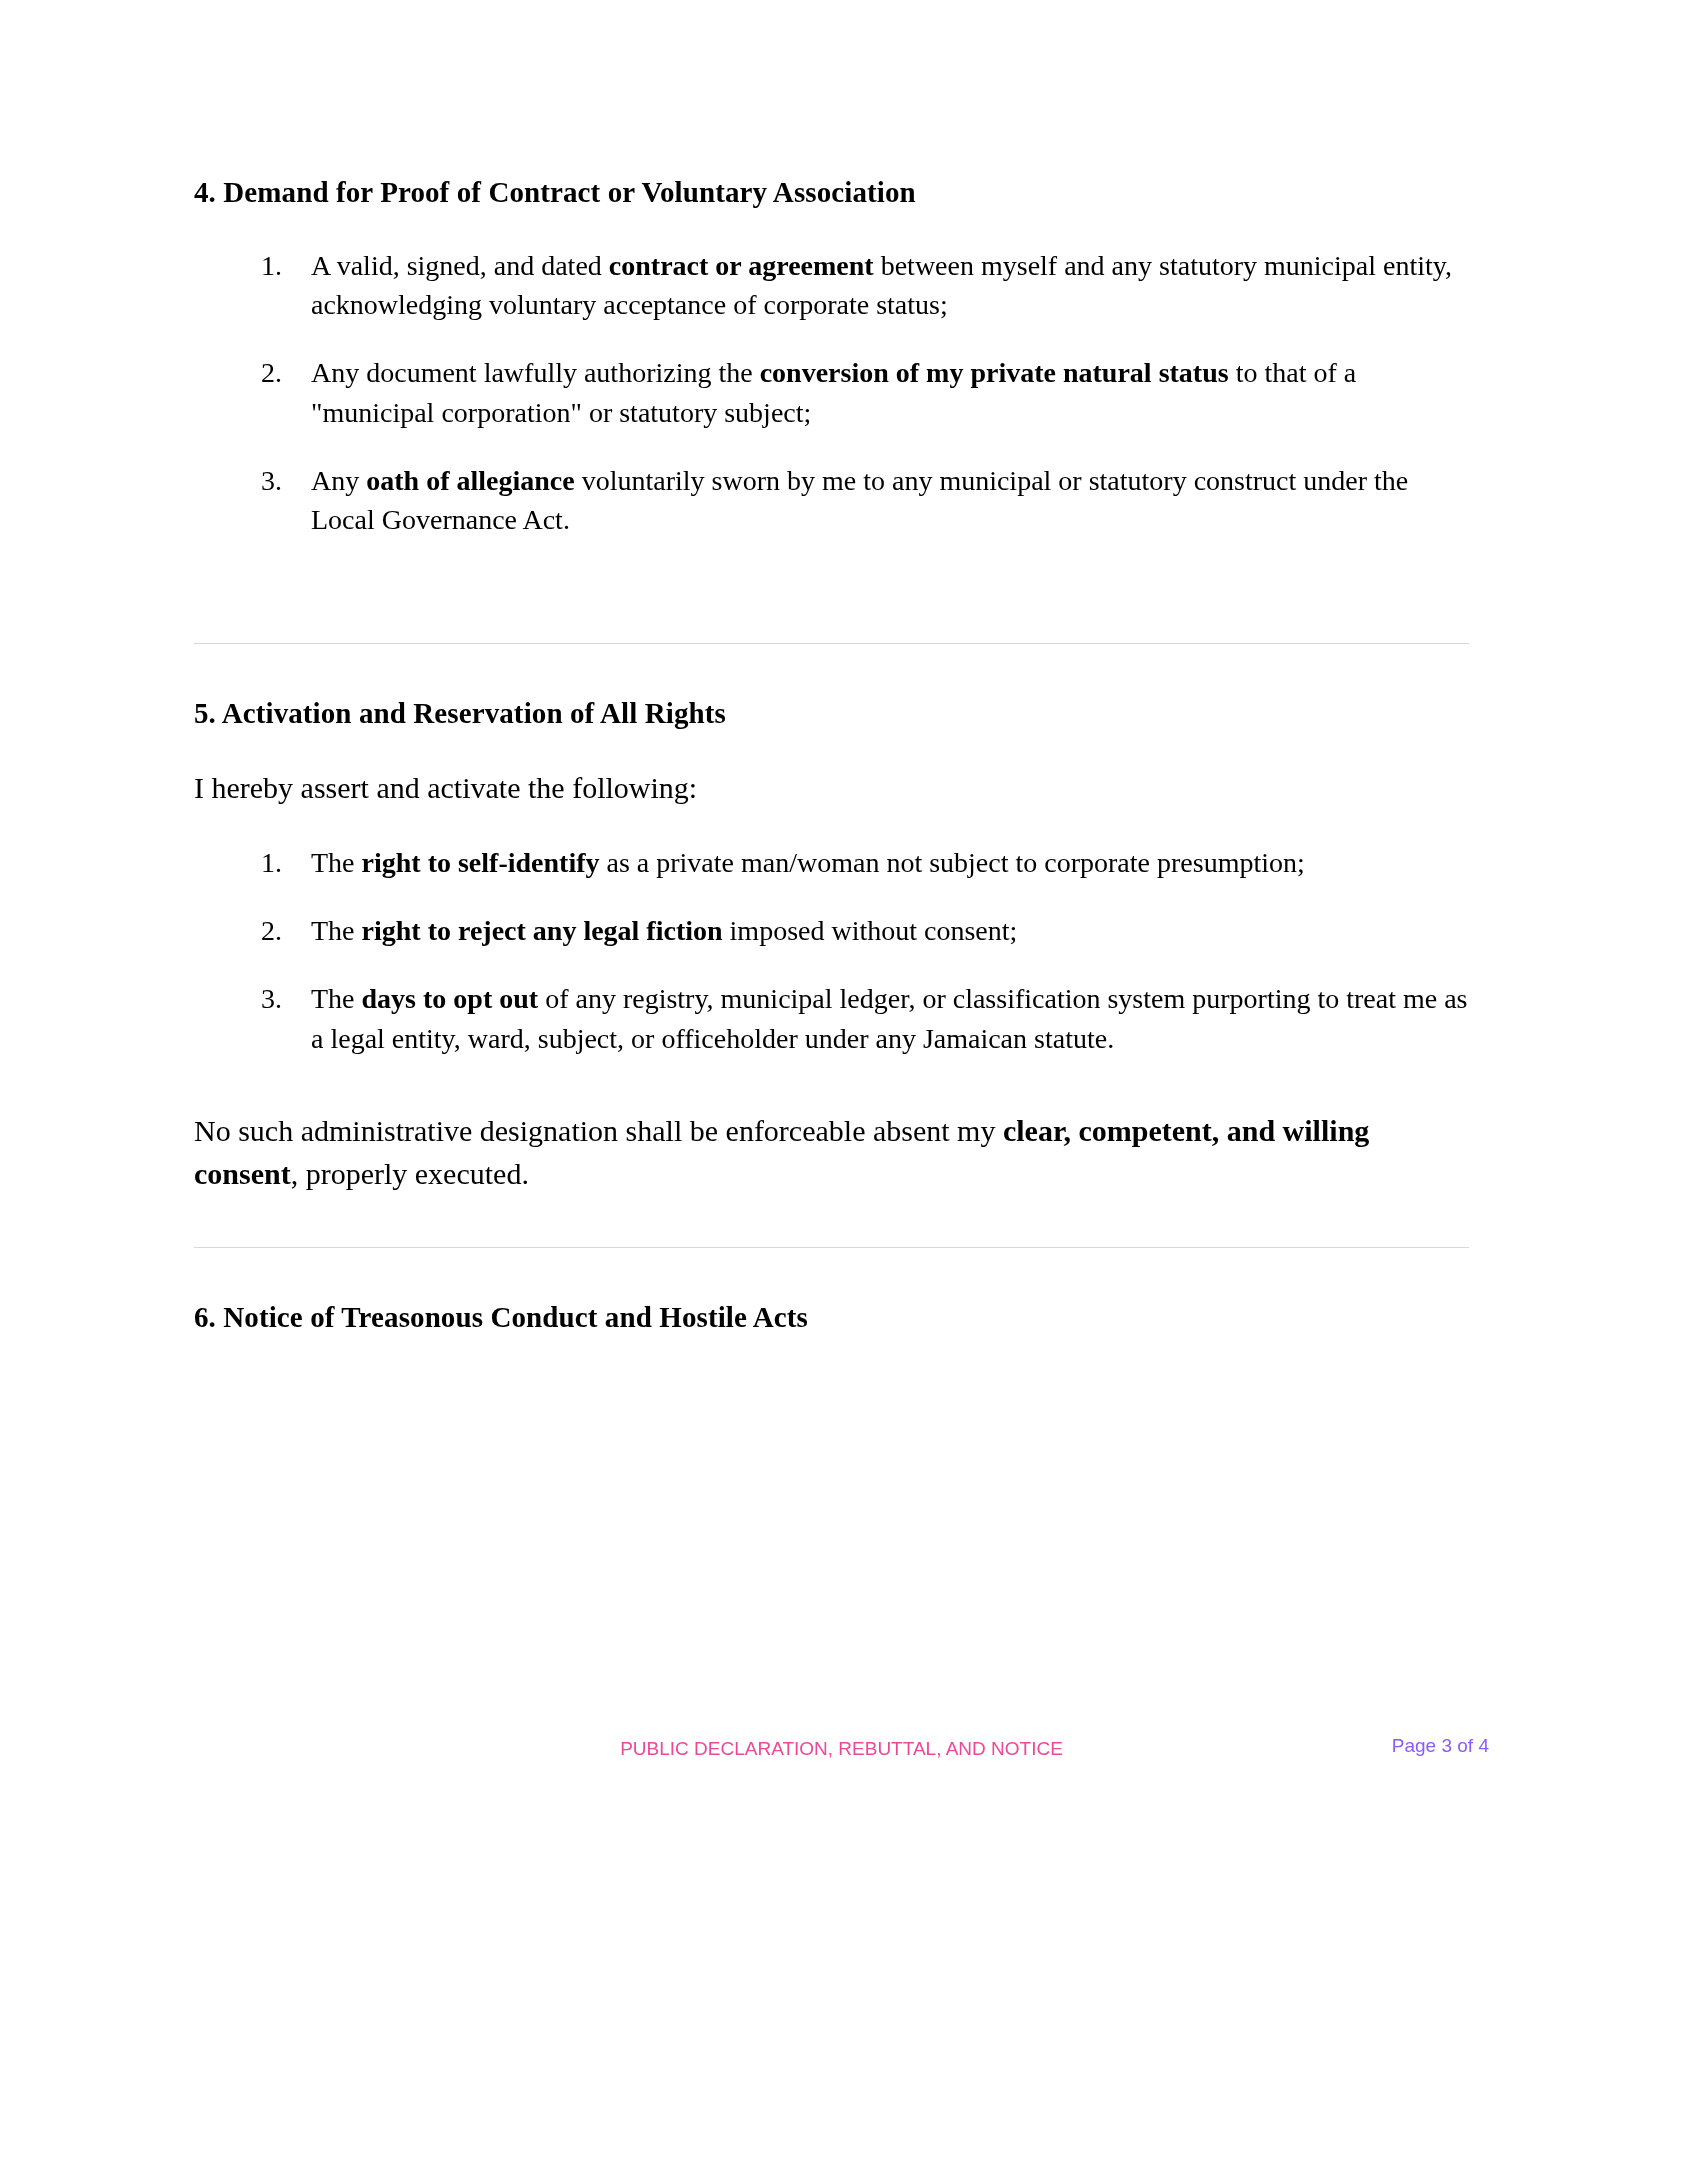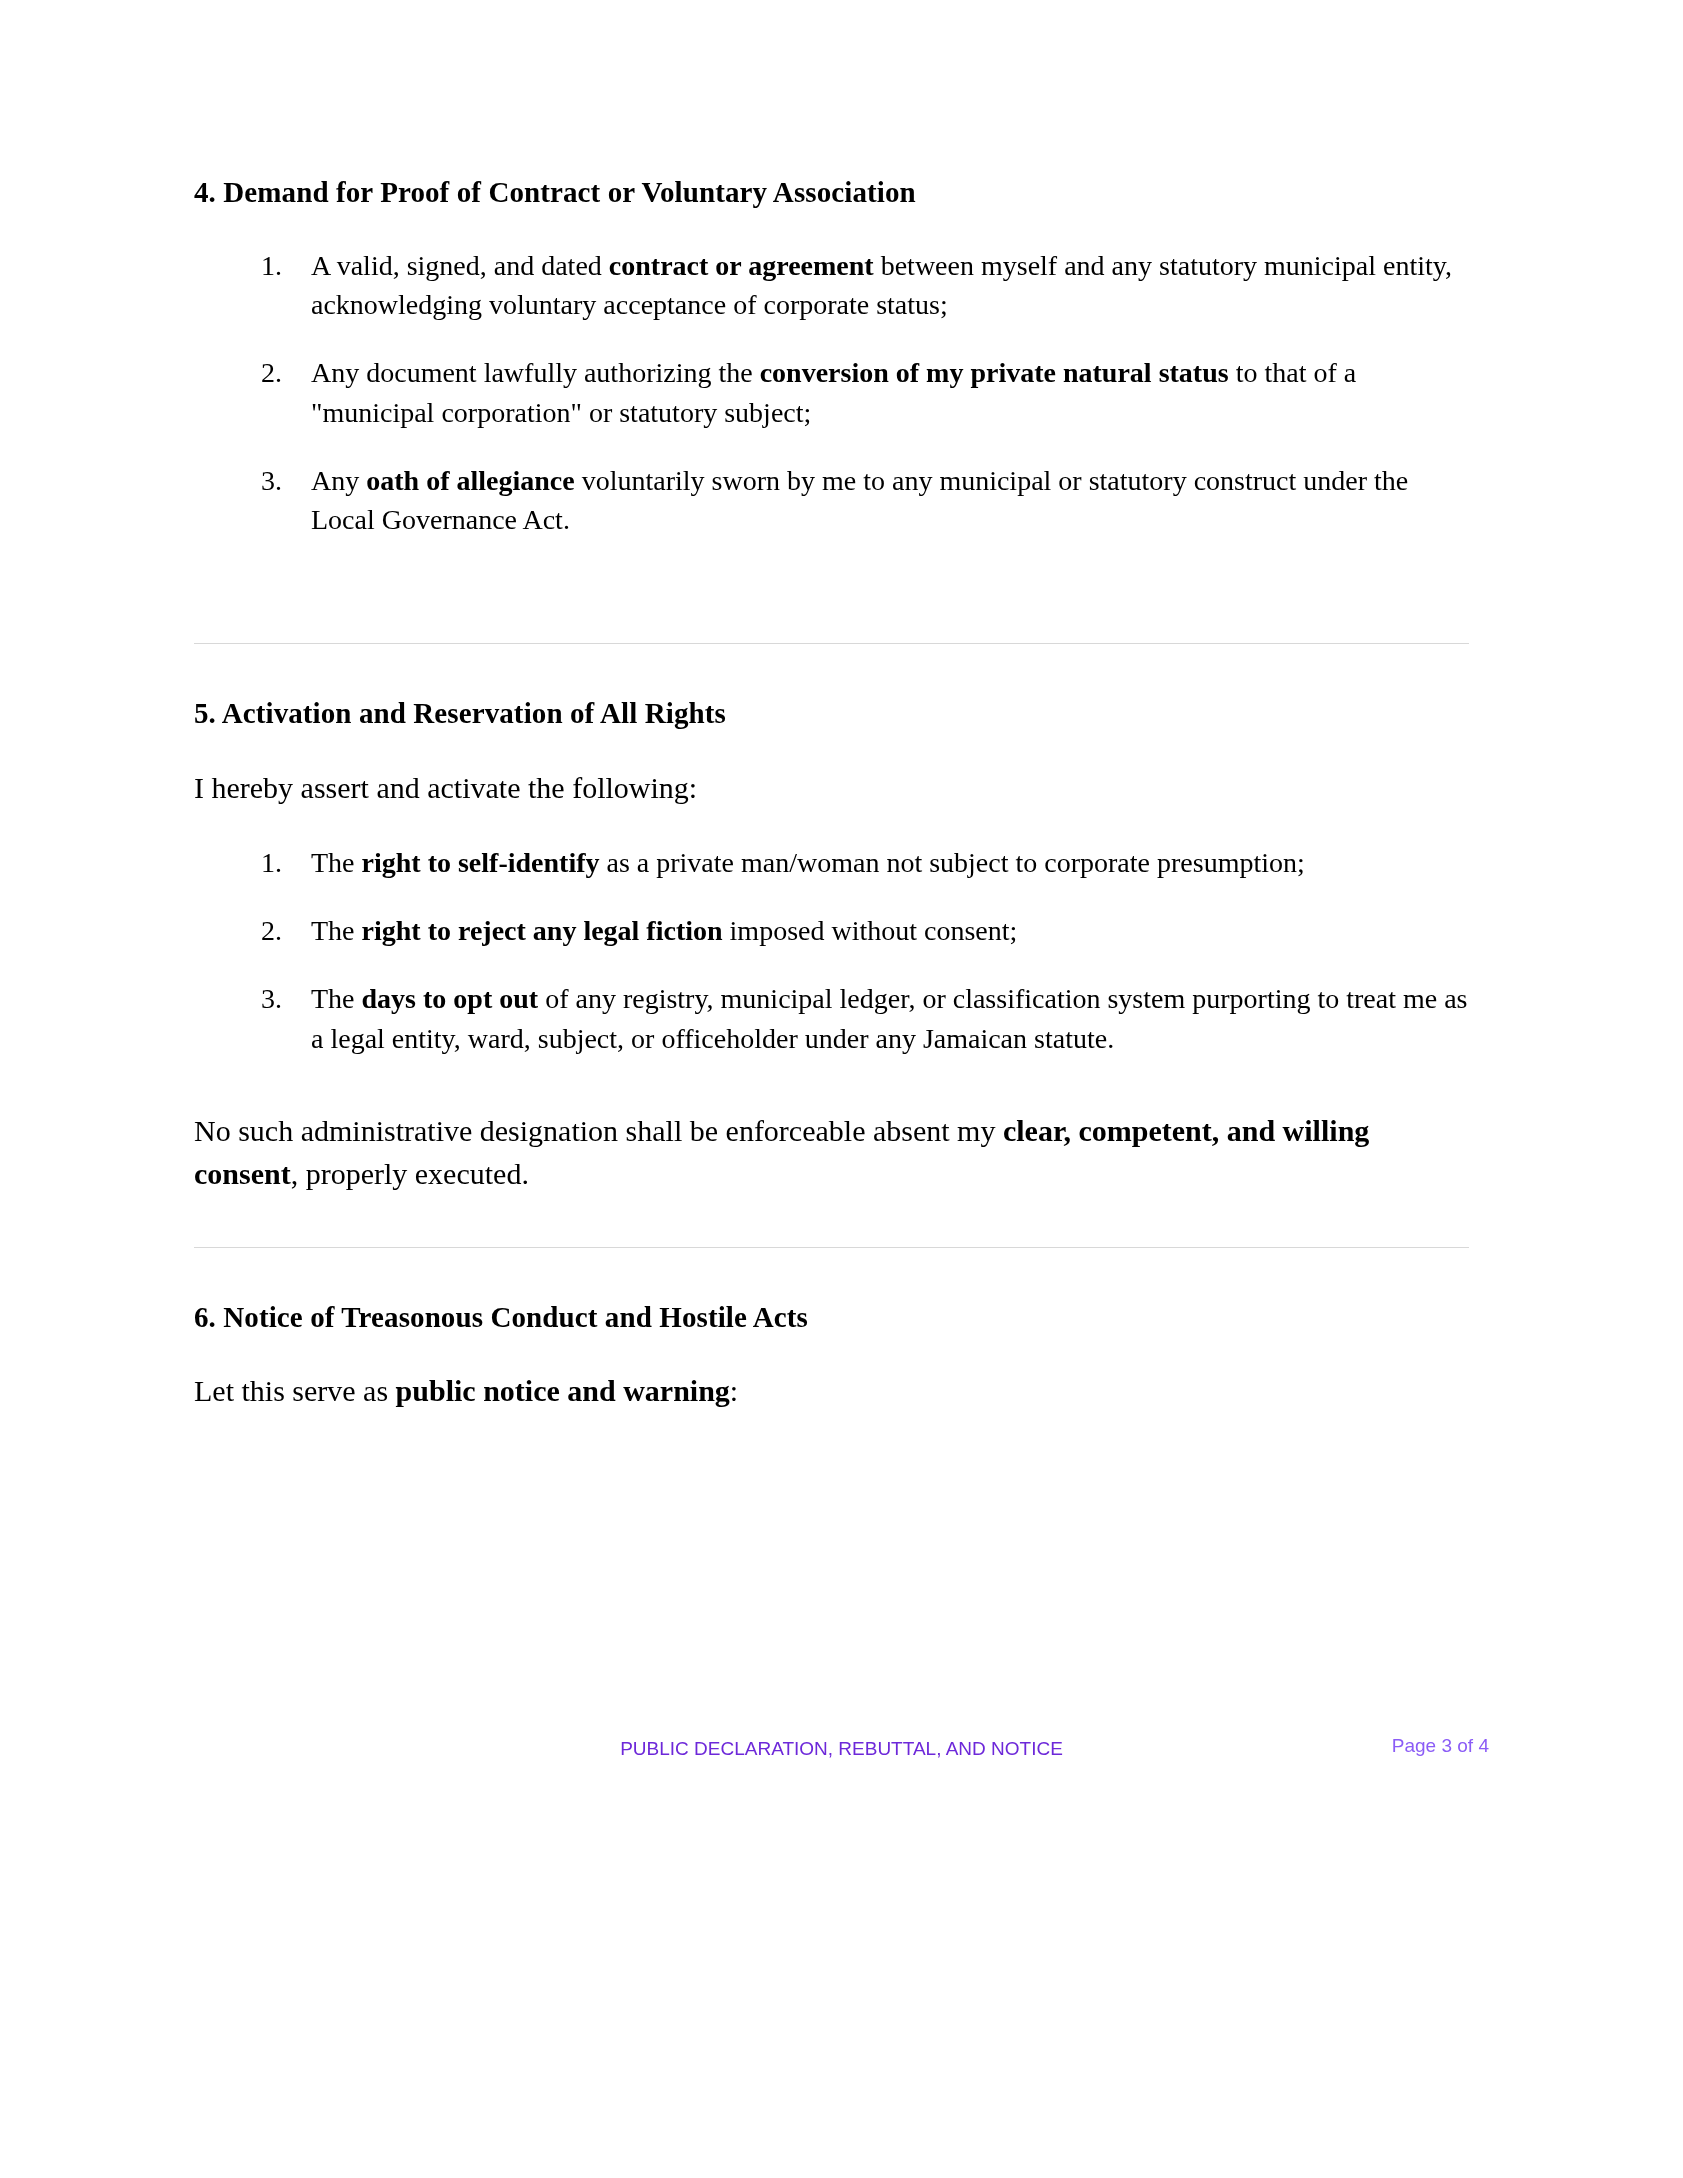--- a/index.html
+++ b/index.html
@@ -65,21 +65,21 @@
     left: 0;
     right: 0;
     bottom: 85px;
     width: 100%;
   }
   .footer-center {
     text-align: center;
     font-family: "Liberation Sans", sans-serif;
     font-size: 19px;
     line-height: 1.45;
-    color: #6d28d9;
+    color: #ec4899;
   }
   .footer-page {
     position: absolute;
     right: 194px;
     top: 0;
     font-family: "Liberation Sans", sans-serif;
     font-size: 19px;
     color: #8b5cf6;
   }
 </style>
@@ -114,21 +114,20 @@
     </ol>
 
     <div class="block-gap"></div>
 
     <p class="body-text"><span>No such administrative designation shall be enforceable absent my </span><b>clear, competent, and willing consent</b><span>, properly executed.</span></p>
 
     <hr class="divider">
 
     <h2 class="section-heading">6. Notice of Treasonous Conduct and Hostile Acts</h2>
 
-    <p class="body-text"><span>Let this serve as </span><b>public notice and warning</b><span>:</span></p>
 
   </div>
 
   <div class="footer">
     <div class="footer-center">
       <div>PUBLIC DECLARATION, REBUTTAL, AND NOTICE</div>
     </div>
     <div class="footer-page">Page 3 of 4</div>
   </div>
 </div>

